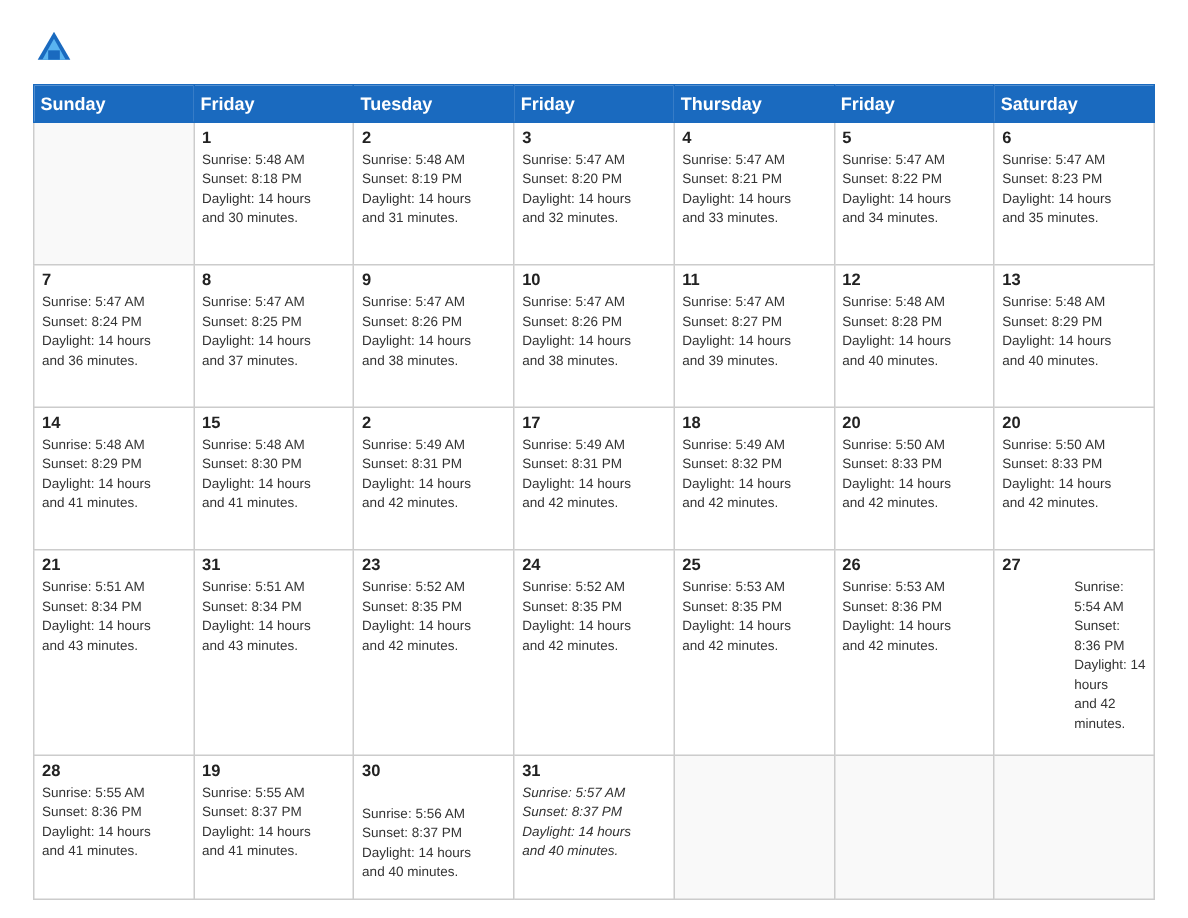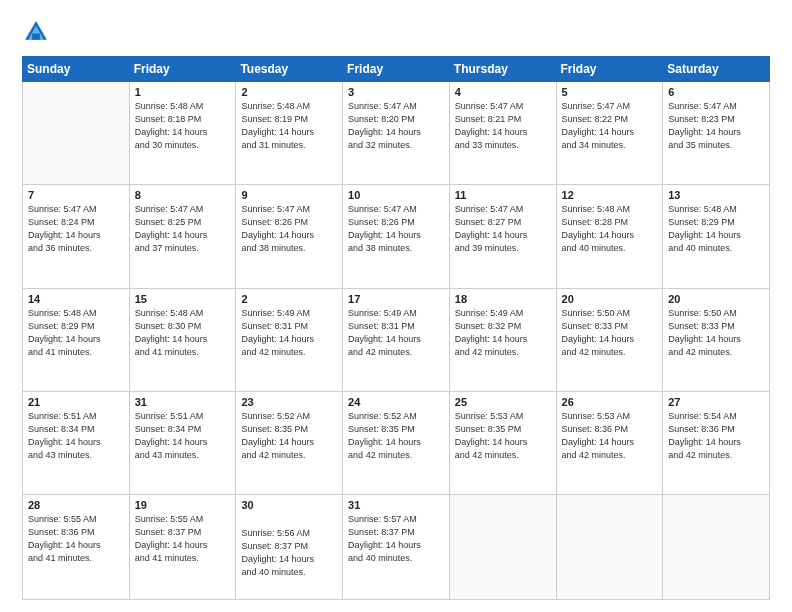--- a/index.html
+++ b/index.html
@@ -313,21 +313,21 @@
           </td>
           <td>
             <span class="day-num">26</span>
             <div class="day-info" style="white-space: pre-line;">Sunrise: 5:53 AM
 Sunset: 8:36 PM
 Daylight: 14 hours
 and 42 minutes.</div>
           </td>
           <td>
             <span class="day-num">27</span>
-            <div class="day-info" style="white-space: pre-line;">Sunrise: 5:54 AM
+            <div class="day-info" style="white-space: pre-line; margin-left: 48px;">Sunrise: 5:54 AM
 Sunset: 8:36 PM
 Daylight: 14 hours
 and 42 minutes.</div>
           </td>
         </tr>
         <tr>
           <td>
             <span class="day-num">28</span>
             <div class="day-info" style="white-space: pre-line;">Sunrise: 5:55 AM
 Sunset: 8:36 PM
@@ -343,21 +343,21 @@
           </td>
           <td>
             <span class="day-num">30</span>
             <div class="day-info" style="white-space: pre-line; margin-top: 16px;">Sunrise: 5:56 AM
 Sunset: 8:37 PM
 Daylight: 14 hours
 and 40 minutes.</div>
           </td>
           <td>
             <span class="day-num">31</span>
-            <div class="day-info" style="white-space: pre-line;">Sunrise: 5:57 AM
+            <div class="day-info" style="white-space: pre-line; font-style: italic;">Sunrise: 5:57 AM
 Sunset: 8:37 PM
 Daylight: 14 hours
 and 40 minutes.</div>
           </td>
           <td class="empty"></td>
           <td class="empty"></td>
           <td class="empty"></td>
         </tr>
       </tbody>
   </table>

